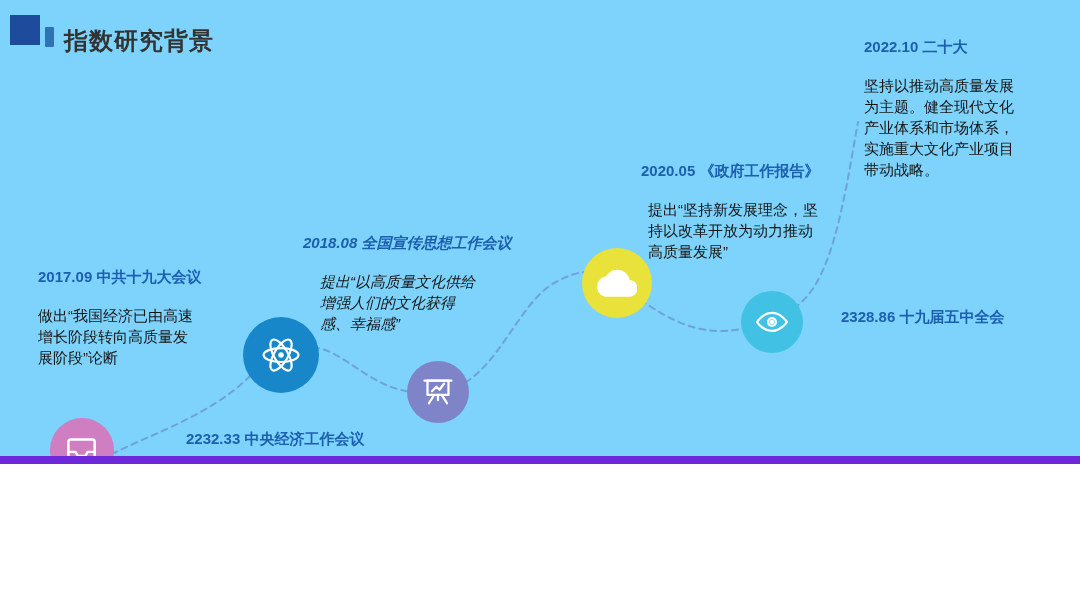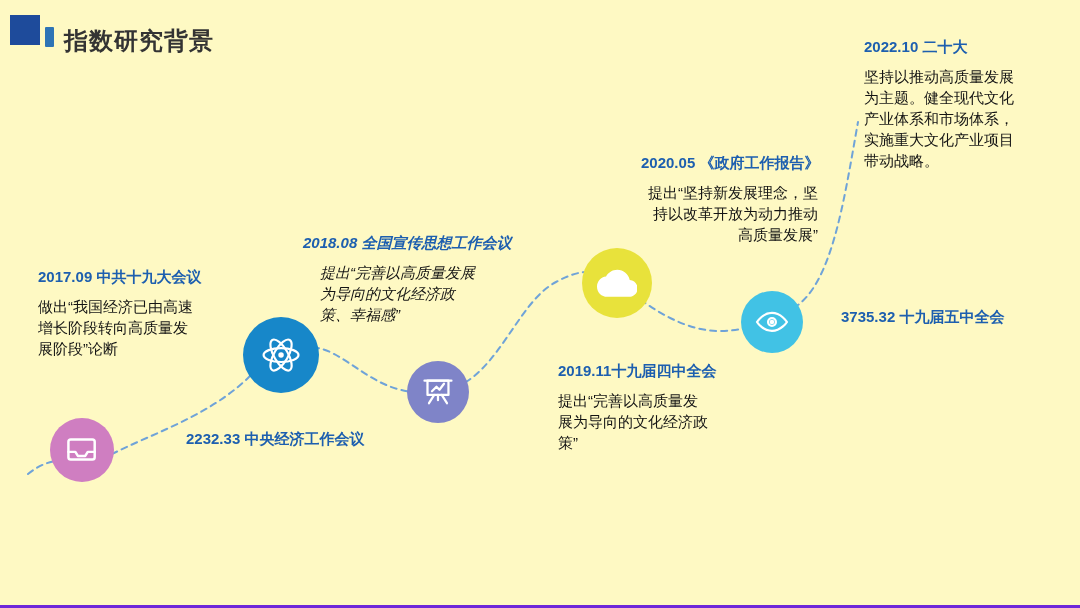--- a/index.html
+++ b/index.html
@@ -1,20 +1,20 @@
 <!DOCTYPE html>
 <html><head>
 <meta charset="utf-8">
 <style>
   * { margin:0; padding:0; box-sizing:border-box; }
   html,body { background:#ffffff; }
   body { font-family:"Liberation Sans","DejaVu Sans",sans-serif; }
   .slide {
-    position:relative; width:1080px; height:608px; background:#fef9c3;
-    overflow:hidden; border-bottom:3px solid #6d28d9;
+    position:relative; width:1080px; height:464px; background:#7dd3fc;
+    overflow:hidden; border-bottom:8px solid #6d28d9;
   }
   
   .sq-big { position:absolute; left:10px; top:15px; width:30px; height:30px; background:#1E4B9B; }
   .sq-small { position:absolute; left:45px; top:27px; width:9px; height:20px; background:#2E74B5; border-radius:1px; }
   .slide-title { position:absolute; left:64px; top:25px; font-size:24px; font-weight:700; color:#333333; letter-spacing:1px; }
 
   
   .path-svg { position:absolute; left:0; top:0; z-index:1; pointer-events:none; }
 
   
@@ -22,27 +22,27 @@
   .node svg { width:58%; height:58%; }
   .n0 { left:50px;  top:418px; width:64px; height:64px; background:#CF7EC1; }
   .n1 { left:243px; top:317px; width:76px; height:76px; background:#1787C9; }
   .n2 { left:407px; top:361px; width:62px; height:62px; background:#7F84C8; }
   .n3 { left:582px; top:248px; width:70px; height:70px; background:#E8E23B; }
   .n4 { left:741px; top:291px; width:62px; height:62px; background:#41C2E5; }
 
   
   .event { position:absolute; z-index:3; }
   .event-title { color:#1D5FAF; font-weight:700; font-size:15px; white-space:nowrap; }
-  .event-body  { color:#141414; font-size:15px; line-height:21px; margin-top:9px; }
+  .event-body  { color:#141414; font-size:15px; line-height:21px; margin-top:18px; }
 
   .e0 { left:38px;  top:268px; } .e0 .event-body { width:158px; }
   .e1 { left:186px; top:430px; } .e1 .event-body { width:170px; }
   .e2 { left:303px; top:234px;font-style:italic; } .e2 .event-body { width:160px; margin-left:17px; }
   .e3 { left:558px; top:362px; } .e3 .event-body { width:152px; }
-  .e4 { left:641px; top:154px;text-align:right; } .e4 .event-body { width:170px; margin-left:7px; }
+  .e4 { left:641px; top:162px; } .e4 .event-body { width:170px; margin-left:7px; }
   .e5 { left:841px; top:308px; } .e5 .event-body { width:164px; }
   .e6 { left:864px; top:38px;  } .e6 .event-title { } .e6 .event-body { width:160px; }
 </style>
 </head>
 <body>
 
 <div class="slide">
 
   <div class="sq-big"></div>
   <div class="sq-small"></div>
@@ -103,35 +103,31 @@
     <div class="event-title">2017.09 中共十九大会议</div>
     <div class="event-body">做出“我国经济已由高速增长阶段转向高质量发展阶段”论断</div>
   </div>
 
   <div class="event e1">
     <div class="event-title">2232.33 中央经济工作会议</div>
   </div>
 
   <div class="event e2">
     <div class="event-title">2018.08 全国宣传思想工作会议</div>
-    <div class="event-body">提出“完善以高质量发展为导向的文化经济政策、幸福感”</div>
+    <div class="event-body">提出“以高质量文化供给增强人们的文化获得感、幸福感”</div>
   </div>
 
-  <div class="event e3">
-    <div class="event-title">2019.11十九届四中全会</div>
-    <div class="event-body">提出“完善以高质量发展为导向的文化经济政策”</div>
-  </div>
 
   <div class="event e4">
     <div class="event-title">2020.05 《政府工作报告》</div>
     <div class="event-body">提出“坚持新发展理念，坚持以改革开放为动力推动高质量发展”</div>
   </div>
 
   <div class="event e5">
-    <div class="event-title">3735.32 十九届五中全会</div>
+    <div class="event-title">2328.86 十九届五中全会</div>
   </div>
 
   <div class="event e6">
     <div class="event-title">2022.10 二十大</div>
     <div class="event-body">坚持以推动高质量发展为主题。健全现代文化产业体系和市场体系，实施重大文化产业项目带动战略。</div>
   </div>
 
 </div>
 
 </body></html>

